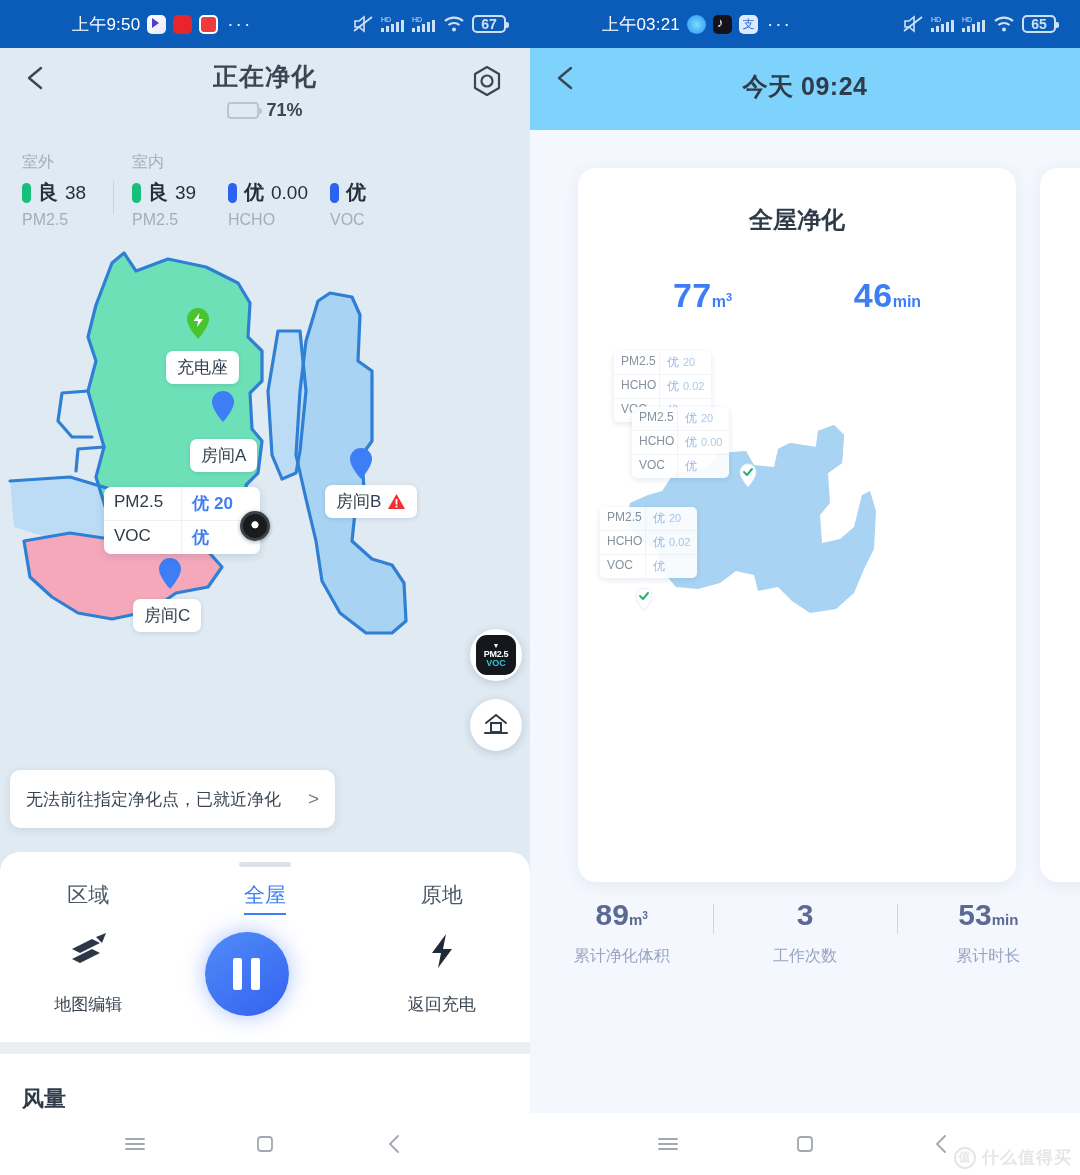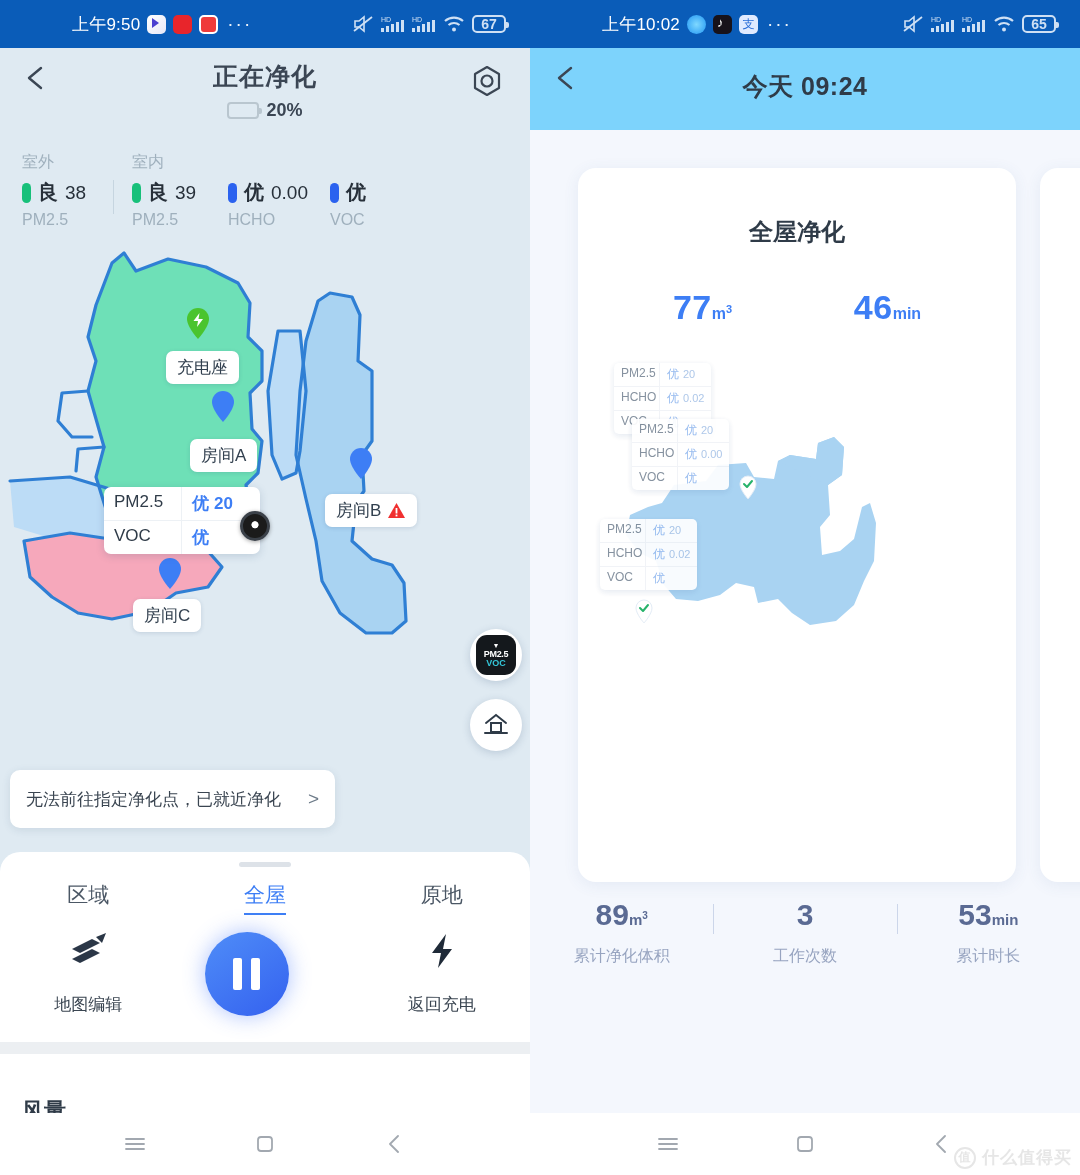--- a/index.html
+++ b/index.html
@@ -141,39 +141,39 @@
     background:linear-gradient(145deg,#4f8df8,#3461ef);
     display:flex; align-items:center; justify-content:center;
     box-shadow:0 0 22px rgba(70,120,250,.45);
   }
   .play-btn i { display:block; width:9px; height:32px; background:#fff; border-radius:2px; }
   .play-btn i+i { margin-left:9px; }
 
   
   .fanstrip { position:absolute; left:0; right:0; top:1042px; bottom:62px; background:#fff; }
   .fan-gap { height:12px; background:#eceff2; }
-  .fan-title { font-size:22px; color:#2f3b48; font-weight:600; padding:30px 0 0 22px;margin-top:12px; }
+  .fan-title { font-size:22px; color:#2f3b48; font-weight:600; padding:30px 0 0 22px; }
   .fan-rule { height:1px; background:#e8ecef; margin:14px 22px 0; }
 
   
   .appbar-r { height:82px; position:relative; background:#7dd3fc; }
   .appbar-r .t { position:absolute; left:0; right:0; top:22px; text-align:center;
      font-size:25px; color:#2f3b48; font-weight:600; letter-spacing:.5px;}
 
   
   .card-scroll { position:absolute; top:96px; left:0; right:0; height:790px; }
   .rcard {
     position:absolute; left:48px; top:72px; width:438px; height:714px;
     background:#fff; border-radius:18px; box-shadow:0 3px 16px rgba(70,100,160,.09);
   }
   .rcard-next {
     position:absolute; left:510px; top:72px; width:120px; height:714px;
     background:#fff; border-radius:18px; box-shadow:0 3px 16px rgba(70,100,160,.09);
   }
-  .rcard-title { text-align:center; font-size:24px; color:#2f3b48; font-weight:600; margin-top:48px;}
+  .rcard-title { text-align:center; font-size:24px; color:#2f3b48; font-weight:600; margin-top:36px;}
   .rstats { display:flex; justify-content:space-around; margin-top:40px; padding:0 34px;}
   .rstat .big { font-size:34px; color:#3d7ef5; font-weight:700; letter-spacing:.5px;}
   .rstat .unit { font-size:16px; color:#3d7ef5; font-weight:600; }
   .rstat .unit sup { font-size:11px; }
   .rmap { position:relative; margin-top:28px; height:330px; }
   .rtip {
     position:absolute; background:#fff; border-radius:5px; font-size:12px;
     box-shadow:0 2px 6px rgba(60,90,140,.14); overflow:hidden; opacity:.93;
   }
   .rtip .row { display:flex; }
@@ -273,21 +273,21 @@
       <div class="gear-btn">
         <svg width="38" height="38" viewBox="0 0 38 38">
           <polygon points="19,5 31,12 31,26 19,33 7,26 7,12" fill="none" stroke="#3b4654" stroke-width="2.2" stroke-linejoin="round"></polygon>
           <circle cx="19" cy="19" r="5.5" fill="none" stroke="#3b4654" stroke-width="2.2"></circle>
         </svg>
       </div>
       <div class="batt-row">
         <span class="batt-mini">
           <span class="batt-fill" style="width:94%"></span>
         </span>
-        <span class="batt-pct">20%</span>
+        <span class="batt-pct">71%</span>
       </div>
     </div>
 
     <div class="aq-wrap">
       <div class="aq-groups">
         <div class="aq-group outdoor">
           <div class="aq-scope">室外</div>
           <div class="aq-items">
             <div class="aq-item">
               <div class="aq-line">
@@ -369,21 +369,21 @@
       </div>
       <div class="map-label" style="left:190px; top:198px;">
         <span>房间A</span>
       </div>
 
       <div class="pin" style="left:346px; top:205px;">
         <svg width="30" height="38" viewBox="0 0 30 38">
           <path d="M15 2a11 11 0 0 1 11 11c0 8-11 20-11 20S4 21 4 13A11 11 0 0 1 15 2z" fill="#3d7ef5"></path>
         </svg>
       </div>
-      <div class="map-label" style="left:325px; top:253px;align-items:center;">
+      <div class="map-label" style="left:325px; top:244px;align-items:center;">
         <span>房间B</span>
         <svg width="19" height="17" viewBox="0 0 19 17">
           <path d="M9.5 1 18 16H1z" fill="#f03030"></path>
           <rect x="8.6" y="6" width="1.8" height="5.5" fill="#fff"></rect>
           <rect x="8.6" y="12.6" width="1.8" height="1.8" fill="#fff"></rect>
         </svg>
       </div>
 
       <div class="pin" style="left:155px; top:315px;">
         <svg width="30" height="38" viewBox="0 0 30 38">
@@ -484,21 +484,21 @@
       <svg class="n" width="26" height="26" viewBox="0 0 26 26">
         <polyline points="16,5 8,13 16,21" fill="none" stroke="#6a7480" stroke-width="1.8" stroke-linecap="round" stroke-linejoin="round"></polyline>
       </svg>
     </div>
   </div>
 
   <div class="screen screen-right">
 
     <div class="statusbar">
       <div class="sb-left">
-        <span class="sb-time">上午10:02</span>
+        <span class="sb-time">上午03:21</span>
         <span class="sb-app app-blue"></span>
         <span class="sb-app app-dark"></span>
         <span class="sb-app app-ali">支</span>
         <span class="sb-dots">···</span>
       </div>
       <div class="sb-right">
         <svg class="ico-svg" width="22" height="18" viewBox="0 0 22 18">
           <path d="M3 6h4l5-4v14l-5-4H3z" fill="none" stroke="#cfe0f4" stroke-width="1.6"></path>
           <line x1="2" y1="16" x2="20" y2="2" stroke="#cfe0f4" stroke-width="1.8"></line>
         </svg>

